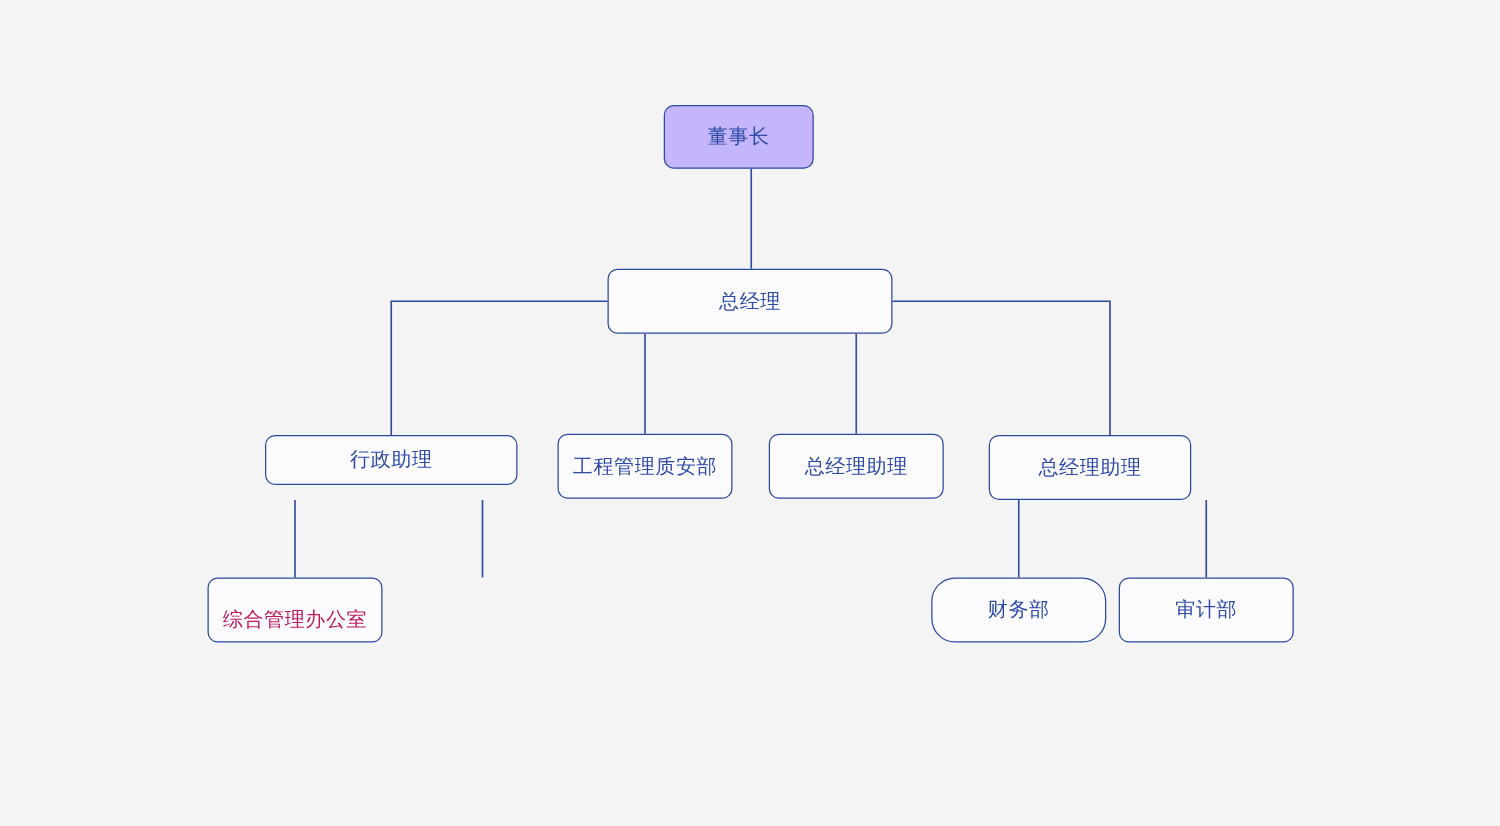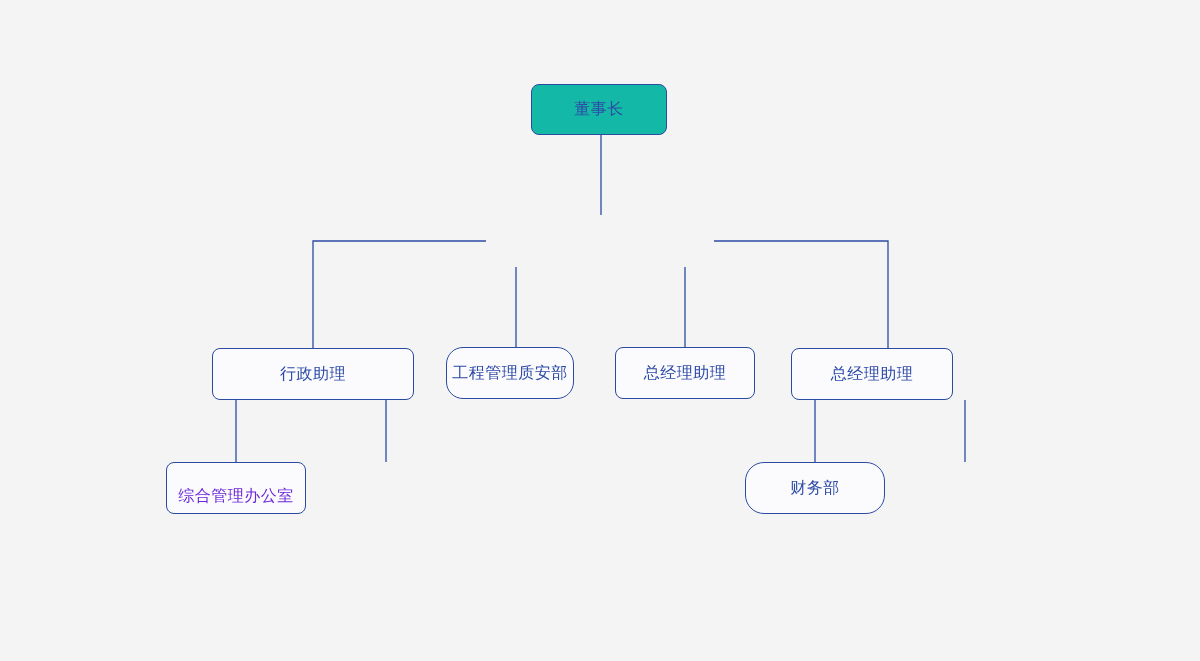--- a/index.html
+++ b/index.html
@@ -59,44 +59,50 @@
     <path d="M486 241 H313 V348" style="stroke: rgb(43, 74, 162);"></path>
     <path d="M714 241 H888 V348" style="stroke: rgb(43, 74, 162);"></path>
     <path d="M516 267 V347" style="stroke: rgb(43, 74, 162);"></path>
     <path d="M685 267 V347" style="stroke: rgb(43, 74, 162);"></path>
     <path d="M236 400 V462" style="stroke: rgb(43, 74, 162);"></path>
     <path d="M386 400 V462" style="stroke: rgb(43, 74, 162);"></path>
     <path d="M815 400 V462" style="stroke: rgb(43, 74, 162);"></path>
     <path d="M965 400 V462" style="stroke: rgb(43, 74, 162);"></path>
   </svg>
 
-  <div class="node" style="left: 531px; top: 84px; width: 136px; height: 51px; background: #14b8a6; border-color: rgb(43, 74, 162);">
+  <div class="node" style="left: 531px; top: 84px; width: 120px; height: 51px; background: #c4b5fd; border-color: rgb(43, 74, 162);">
     <span class="label" style="color: rgb(45, 75, 166);">董事长</span>
   </div>
 
+  <div class="node" style="left: 486px; top: 215px; width: 228px; height: 52px; background: rgb(251, 251, 253); border-color: rgb(43, 74, 162);">
+    <span class="label" style="color: rgb(45, 75, 166);">总经理</span>
+  </div>
 
-  <div class="node" style="left: 212px; top: 348px; width: 202px; height: 52px; background: rgb(251, 251, 253); border-color: rgb(43, 74, 162);">
+  <div class="node" style="left: 212px; top: 348px; width: 202px; height: 40px; background: rgb(251, 251, 253); border-color: rgb(43, 74, 162);">
     <span class="label" style="color: rgb(45, 75, 166);">行政助理</span>
   </div>
 
-  <div class="node" style="left: 446px; top: 347px; width: 128px; height: 52px; background: rgb(251, 251, 253); border-color: rgb(43, 74, 162); border-radius: 17px;">
+  <div class="node" style="left: 446px; top: 347px; width: 140px; height: 52px; background: rgb(251, 251, 253); border-color: rgb(43, 74, 162);">
     <span class="label" style="color: rgb(45, 75, 166);">工程管理质安部</span>
   </div>
 
   <div class="node" style="left: 615px; top: 347px; width: 140px; height: 52px; background: rgb(251, 251, 253); border-color: rgb(43, 74, 162);">
     <span class="label" style="color: rgb(45, 75, 166);">总经理助理</span>
   </div>
 
   <div class="node" style="left: 791px; top: 348px; width: 162px; height: 52px; background: rgb(251, 251, 253); border-color: rgb(43, 74, 162);">
     <span class="label" style="color: rgb(45, 75, 166);">总经理助理</span>
   </div>
 
   <div class="node" style="left: 166px; top: 462px; width: 140px; height: 52px; background: rgb(251, 251, 253); border-color: rgb(43, 74, 162);">
-    <span class="label" style="color: #6d28d9; margin-top: 16px;">综合管理办公室</span>
+    <span class="label" style="color: #be185d; margin-top: 16px;">综合管理办公室</span>
   </div>
 
 
   <div class="node" style="left: 745px; top: 462px; width: 140px; height: 52px; background: rgb(251, 251, 253); border-color: rgb(43, 74, 162); border-radius: 19px;">
     <span class="label" style="color: rgb(45, 75, 166);">财务部</span>
   </div>
 
+  <div class="node" style="left: 895px; top: 462px; width: 140px; height: 52px; background: rgb(251, 251, 253); border-color: rgb(43, 74, 162);">
+    <span class="label" style="color: rgb(45, 75, 166);">审计部</span>
+  </div>
 
 </div>
 
 </body></html>

